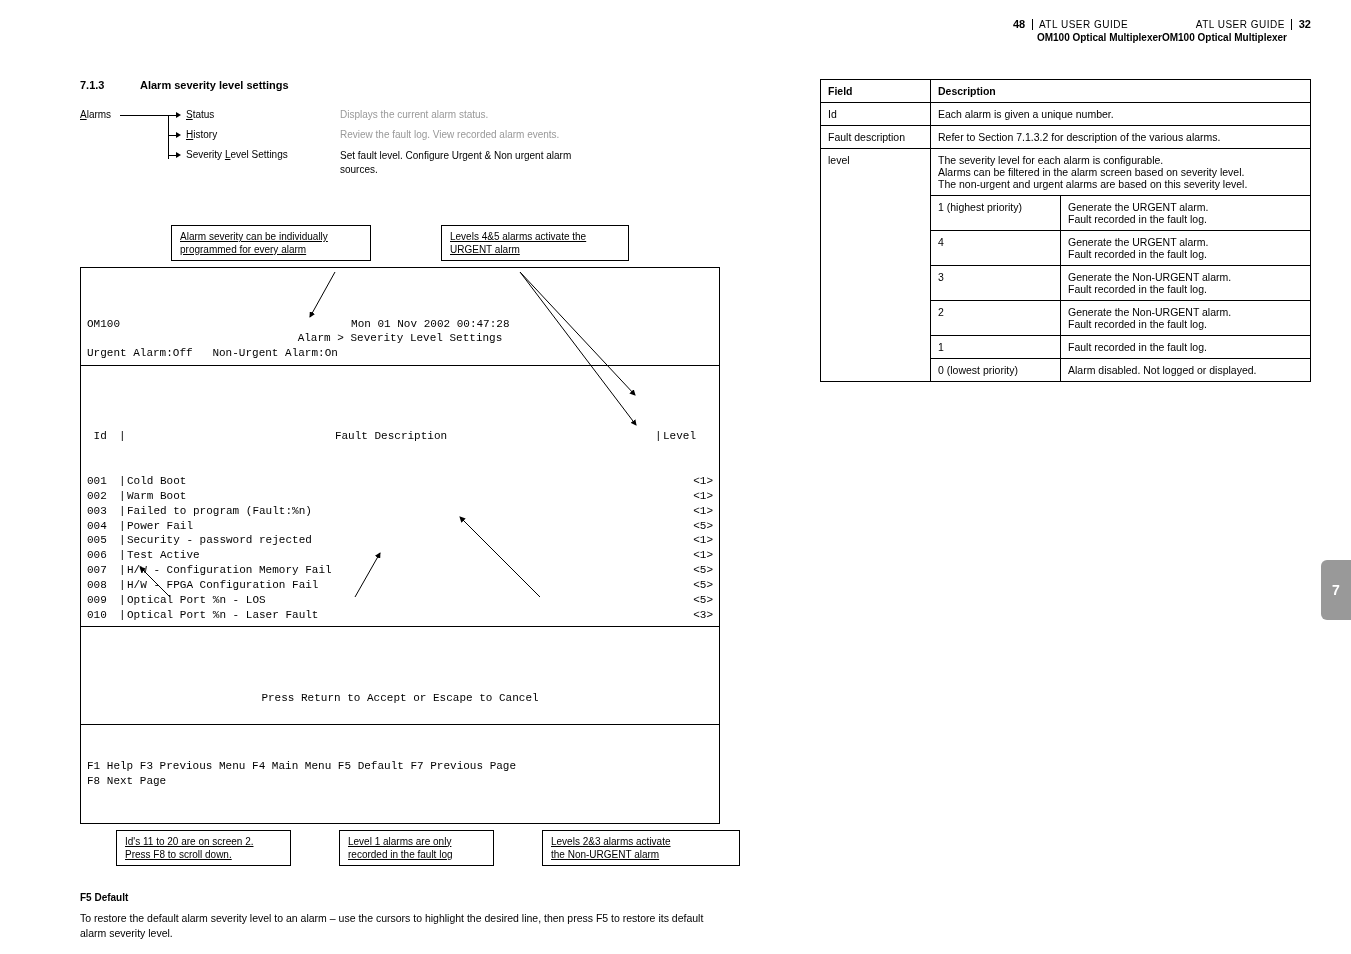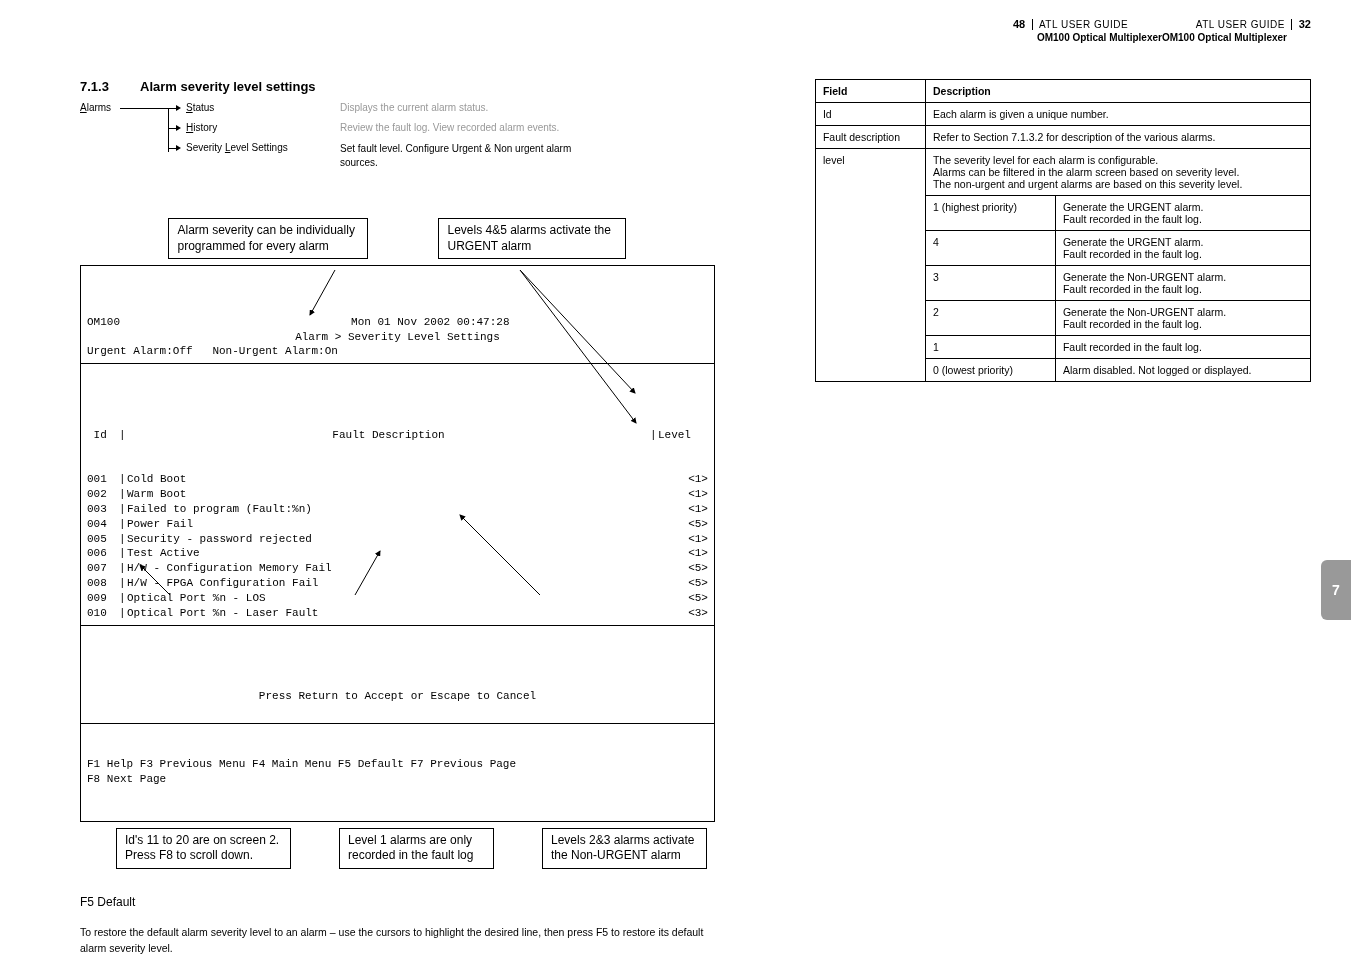--- a/index.html
+++ b/index.html
@@ -25,35 +25,35 @@
   .page-header .right { text-align: right; align-items: flex-end; }
   .pagenum { font-weight: bold; font-size: 11px; }
   .pagenum-bar { border-left: 1px solid #000; padding-left: 6px; margin-left: 4px; display: inline-block; }
   .pagenum-bar-r { border-right: 1px solid #000; padding-right: 6px; margin-right: 4px; display: inline-block; }
   .guide { letter-spacing: 0.5px; }
   .subtitle { font-weight: bold; margin-top: 2px; }
   .content { display: flex; padding: 30px 40px 20px 80px; gap: 100px; }
   .col-left { width: 640px; }
   .col-right { width: 500px; }
 
-  .sec-heading { font-weight: bold; font-size: 13px; margin-bottom: 8px; }
+  .sec-heading { font-weight: bold; font-size: 11px; margin-bottom: 18px; }
   .sec-num { display: inline-block; width: 60px; }
 
   .nav-block { position: relative; height: 110px; margin-left: 0px; font-size: 10px; }
   .nav-alarms { position: absolute; left: 0; top: 0; font-size: 10px; }
   .ul { text-decoration: underline; }
   .nav-line { position: absolute; border-top: 1px solid #000; }
   .nav-vline { position: absolute; border-left: 1px solid #000; }
   .nav-arrowhead { position: absolute; width: 0; height: 0; border-top: 3px solid transparent; border-bottom: 3px solid transparent; border-left: 5px solid #000; }
   .nav-label { position: absolute; }
   .nav-desc { position: absolute; color: #999; }
   .nav-desc-black { position: absolute; color: #000; }
 
   .annot-row { display: flex; justify-content: center; gap: 20px; margin: 6px 0; }
-  .annot-box { border: 1px solid #000; padding: 4px 8px; font-size: 12px; text-align: left; line-height: 1.3; position: relative; }
+  .annot-box { border: 1px solid #000; padding: 4px 8px; font-size: 10px; text-align: left; line-height: 1.3; position: relative; text-decoration: underline; }
 
   .terminal {
     border: 1px solid #000;
     font-family: "Courier New", monospace;
     font-size: 11px;
     white-space: pre;
     line-height: 1.35;
     margin-top: 4px;
     position: relative;
   }
@@ -64,21 +64,21 @@
   .t-sep { width: 8px; }
   .t-desc { flex: 1; }
   .t-level { width: 50px; text-align: right; }
   .t-center { text-align: center; }
 
   .svg-overlay { position: absolute; top: 0; left: 0; pointer-events: none; }
 
   .annot-bottom { display: flex; gap: 12px; margin-top: 6px; }
   .annot-bottom .annot-box { flex: 0 0 auto; margin-left: 36px; }
 
-  .f5-head { font-weight: normal; font-size: 12px; margin-top: 26px; margin-bottom: 16px; }
+  .f5-head { font-weight: bold; font-size: 10px; margin-top: 26px; margin-bottom: 8px; }
   .f5-body { font-size: 10.5px; line-height: 1.5; }
 
   table.field-table { border-collapse: collapse; width: 100%; font-size: 10.5px; }
   table.field-table th, table.field-table td { border: 1px solid #000; padding: 5px 7px; vertical-align: top; text-align: left; }
   table.field-table th { font-weight: bold; background: #fff; }
   .subcell-row td { border: 1px solid #000; }
 
   .side-tab {
     position: absolute;
     right: 0;
@@ -179,21 +179,21 @@
 
       <line x1="460" y1="330" x2="380" y2="250" stroke="#000" stroke-width="1" marker-end="url(#arrow)"></line>
     </svg>
     </div>
 
     <div class="annot-bottom">
       <div class="annot-box" style="width:175px; white-space:pre-line">Id's 11 to 20 are on screen 2.
 Press F8 to scroll down.</div>
       <div class="annot-box" style="width:155px; white-space:pre-line">Level 1 alarms are only
 recorded in the fault log</div>
-      <div class="annot-box" style="width:165px; white-space:pre-line">Levels 2&amp;3 alarms activate
+      <div class="annot-box" style="width:198px; white-space:pre-line">Levels 2&amp;3 alarms activate
 the  Non-URGENT alarm</div>
     </div>
 
     <div class="f5-head">F5 Default</div>
     <div class="f5-body">To restore the default alarm severity level to an alarm – use the cursors to highlight the desired line, then press F5 to restore its default alarm severity level.</div>
   </div>
 
   <div class="col-right">
     <table class="field-table">
       <tbody>

